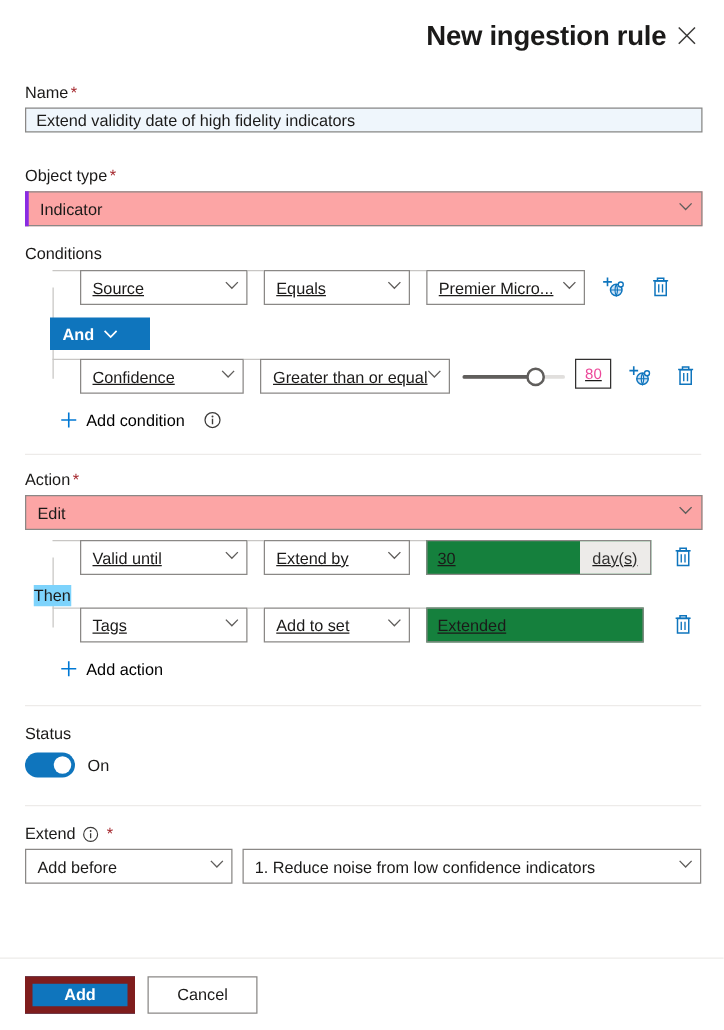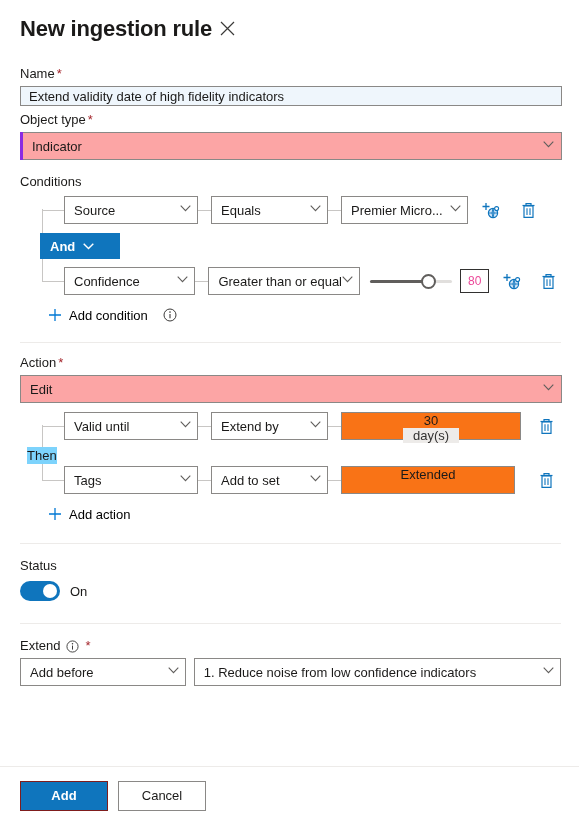--- a/index.html
+++ b/index.html
@@ -9,22 +9,22 @@
     background:#ffffff;
     font-family:"Liberation Sans", sans-serif;
     font-size:13px;
     color:#1b1a19;
     position:relative;
     overflow:hidden;
   }
 
   
   .panel-header {
-    display:flex; align-items:flex-start; justify-content:flex-start;
-    padding:16px 30px 0 20px;
+    display:flex; align-items:flex-start; justify-content:flex-end;
+    padding:16px 14px 0 20px;
   }
   .panel-title {
     font-size:22px; font-weight:600; letter-spacing:-0.2px;
     color:#1b1a19; line-height:1.2; margin:0;
   }
   .close-btn {
     width:32px; height:32px; border:none; background:transparent;
     display:flex; align-items:center; justify-content:center;
     cursor:pointer; color:#605e5c; padding:0; margin-top:-2px;
   }
@@ -64,45 +64,46 @@
 
   .section-label { font-size:13px; color:#1b1a19; margin:14px 0 6px 0; }
 
   
   .group { position:relative; }
   .bracket {
     position:absolute; left:22px; top:14px; bottom:14px;
     width:1px; background:#c8c6c4;
   }
   .row {
-    display:flex; align-items:center; height:30px; position:relative;
+    display:flex; height:30px; position:relative;
     margin-bottom:8px;
+    text-decoration:underline;
   }
   .row .stub {
     width:22px; height:1px; background:#c8c6c4; margin-left:22px; flex:0 0 22px;
   }
   .connector { width:13px; height:1px; background:#c8c6c4; flex:0 0 13px; }
 
   .sel {
     height:28px; border:1px solid #8a8886; background:#fff;
     display:flex; align-items:center; position:relative;
     padding:0 24px 0 9px; font-size:13px; color:#1b1a19; cursor:pointer;
     white-space:nowrap; overflow:hidden;
   }
   .sel .chev { right:7px; }
 
   .w-attr  { width:134px; }
   .w-op    { width:117px; }
   .w-op-lg { width:155px; }
   .w-val   { width:127px; }
 
   .inp {
-    height:28px; border:1px solid #8a8886; background:#f97316;
+    height:28px; border:1px solid #8a8886; background:#15803d;
     display:flex; align-items:center; font-size:13px; color:#1b1a19;
-    padding:0 8px; cursor:text;flex-direction:column;
+    padding:0 8px; cursor:text;
   }
   .inp-30  { width:180px; padding:0; display:flex; }
   .inp-30 .val { flex:1; display:flex; align-items:center; padding:0 8px; }
   .inp-30 .suffix {
     background:#edebe9; color:#323130; height:100%;
     display:flex; align-items:center; padding:0 10px; font-size:13px;
   }
   .inp-ext { width:174px; }
 
   
@@ -176,21 +177,21 @@
   
   .footer {
     position:absolute; left:0; right:0; bottom:0; height:58px;
     border-top:1px solid #edebe9; background:#fff;
     display:flex; align-items:center; gap:10px; padding:0 20px;
   }
   .btn {
     height:30px; min-width:88px; font-size:13px; font-family:"Liberation Sans", sans-serif;
     display:flex; align-items:center; justify-content:center; cursor:pointer;
   }
-  .btn-primary { background:#0f75bd; color:#fff; border:1px solid #7f1d1d; font-weight:600; }
+  .btn-primary { background:#0f75bd; color:#fff; border:6px solid #7f1d1d; font-weight:600; }
   .btn-default { background:#fff; color:#1b1a19; border:1px solid #8a8886; }
 
   .label-inline { display:flex; align-items:center; }
 </style>
 </head>
 <body>
 
 <div class="panel-header">
   <h1 class="panel-title">New ingestion rule</h1>
   <button class="close-btn">
@@ -205,21 +206,21 @@
 <div class="form-body">
 
   <div style="margin-top:20px;">
     <div class="field-label label-inline">
       <span>Name</span>
         <span class="req">*</span>
     </div>
     <div class="text-input" placeholder="Enter a name">Extend validity date of high fidelity indicators</div>
   </div>
 
-  <div style="margin-top:6px;">
+  <div style="margin-top:27px;">
     <div class="field-label label-inline">
       <span>Object type</span>
         <span class="req">*</span>
     </div>
     <div class="select-wide accented">
       <span>Indicator</span>
       <span class="chev">
         <svg width="11" height="7" viewBox="0 0 11 7">
             <path d="M0.7 0.7 L5.5 5.6 L10.3 0.7" stroke="#605e5c" stroke-width="1.1" fill="none"></path>
           </svg>

